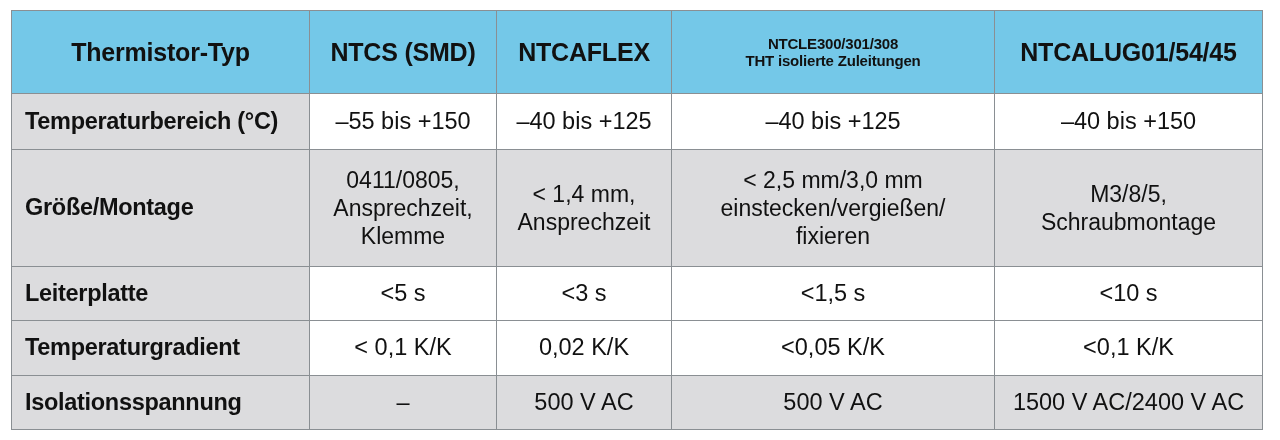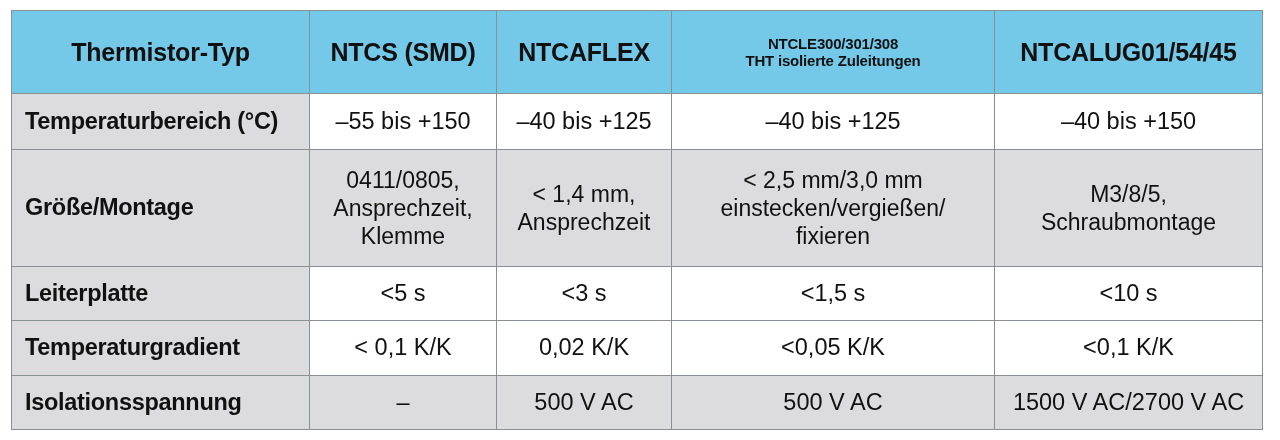--- a/index.html
+++ b/index.html
@@ -166,18 +166,18 @@
         <td class="nw">0,02 K/K</td>
         <td class="nw">&lt;0,05 K/K</td>
         <td class="nw">&lt;0,1 K/K</td>
       </tr>
 
       <tr class="band-gray r-iso">
         <td class="rowlabel">Isolationsspannung</td>
         <td class="nw">–</td>
         <td class="nw">500 V AC</td>
         <td class="nw">500 V AC</td>
-        <td class="nw">1500 V AC/2700 V AC</td>
+        <td class="nw">1500 V AC/2400 V AC</td>
       </tr>
 
     </tbody>
   </table>
 </div>
 
 </body></html>

